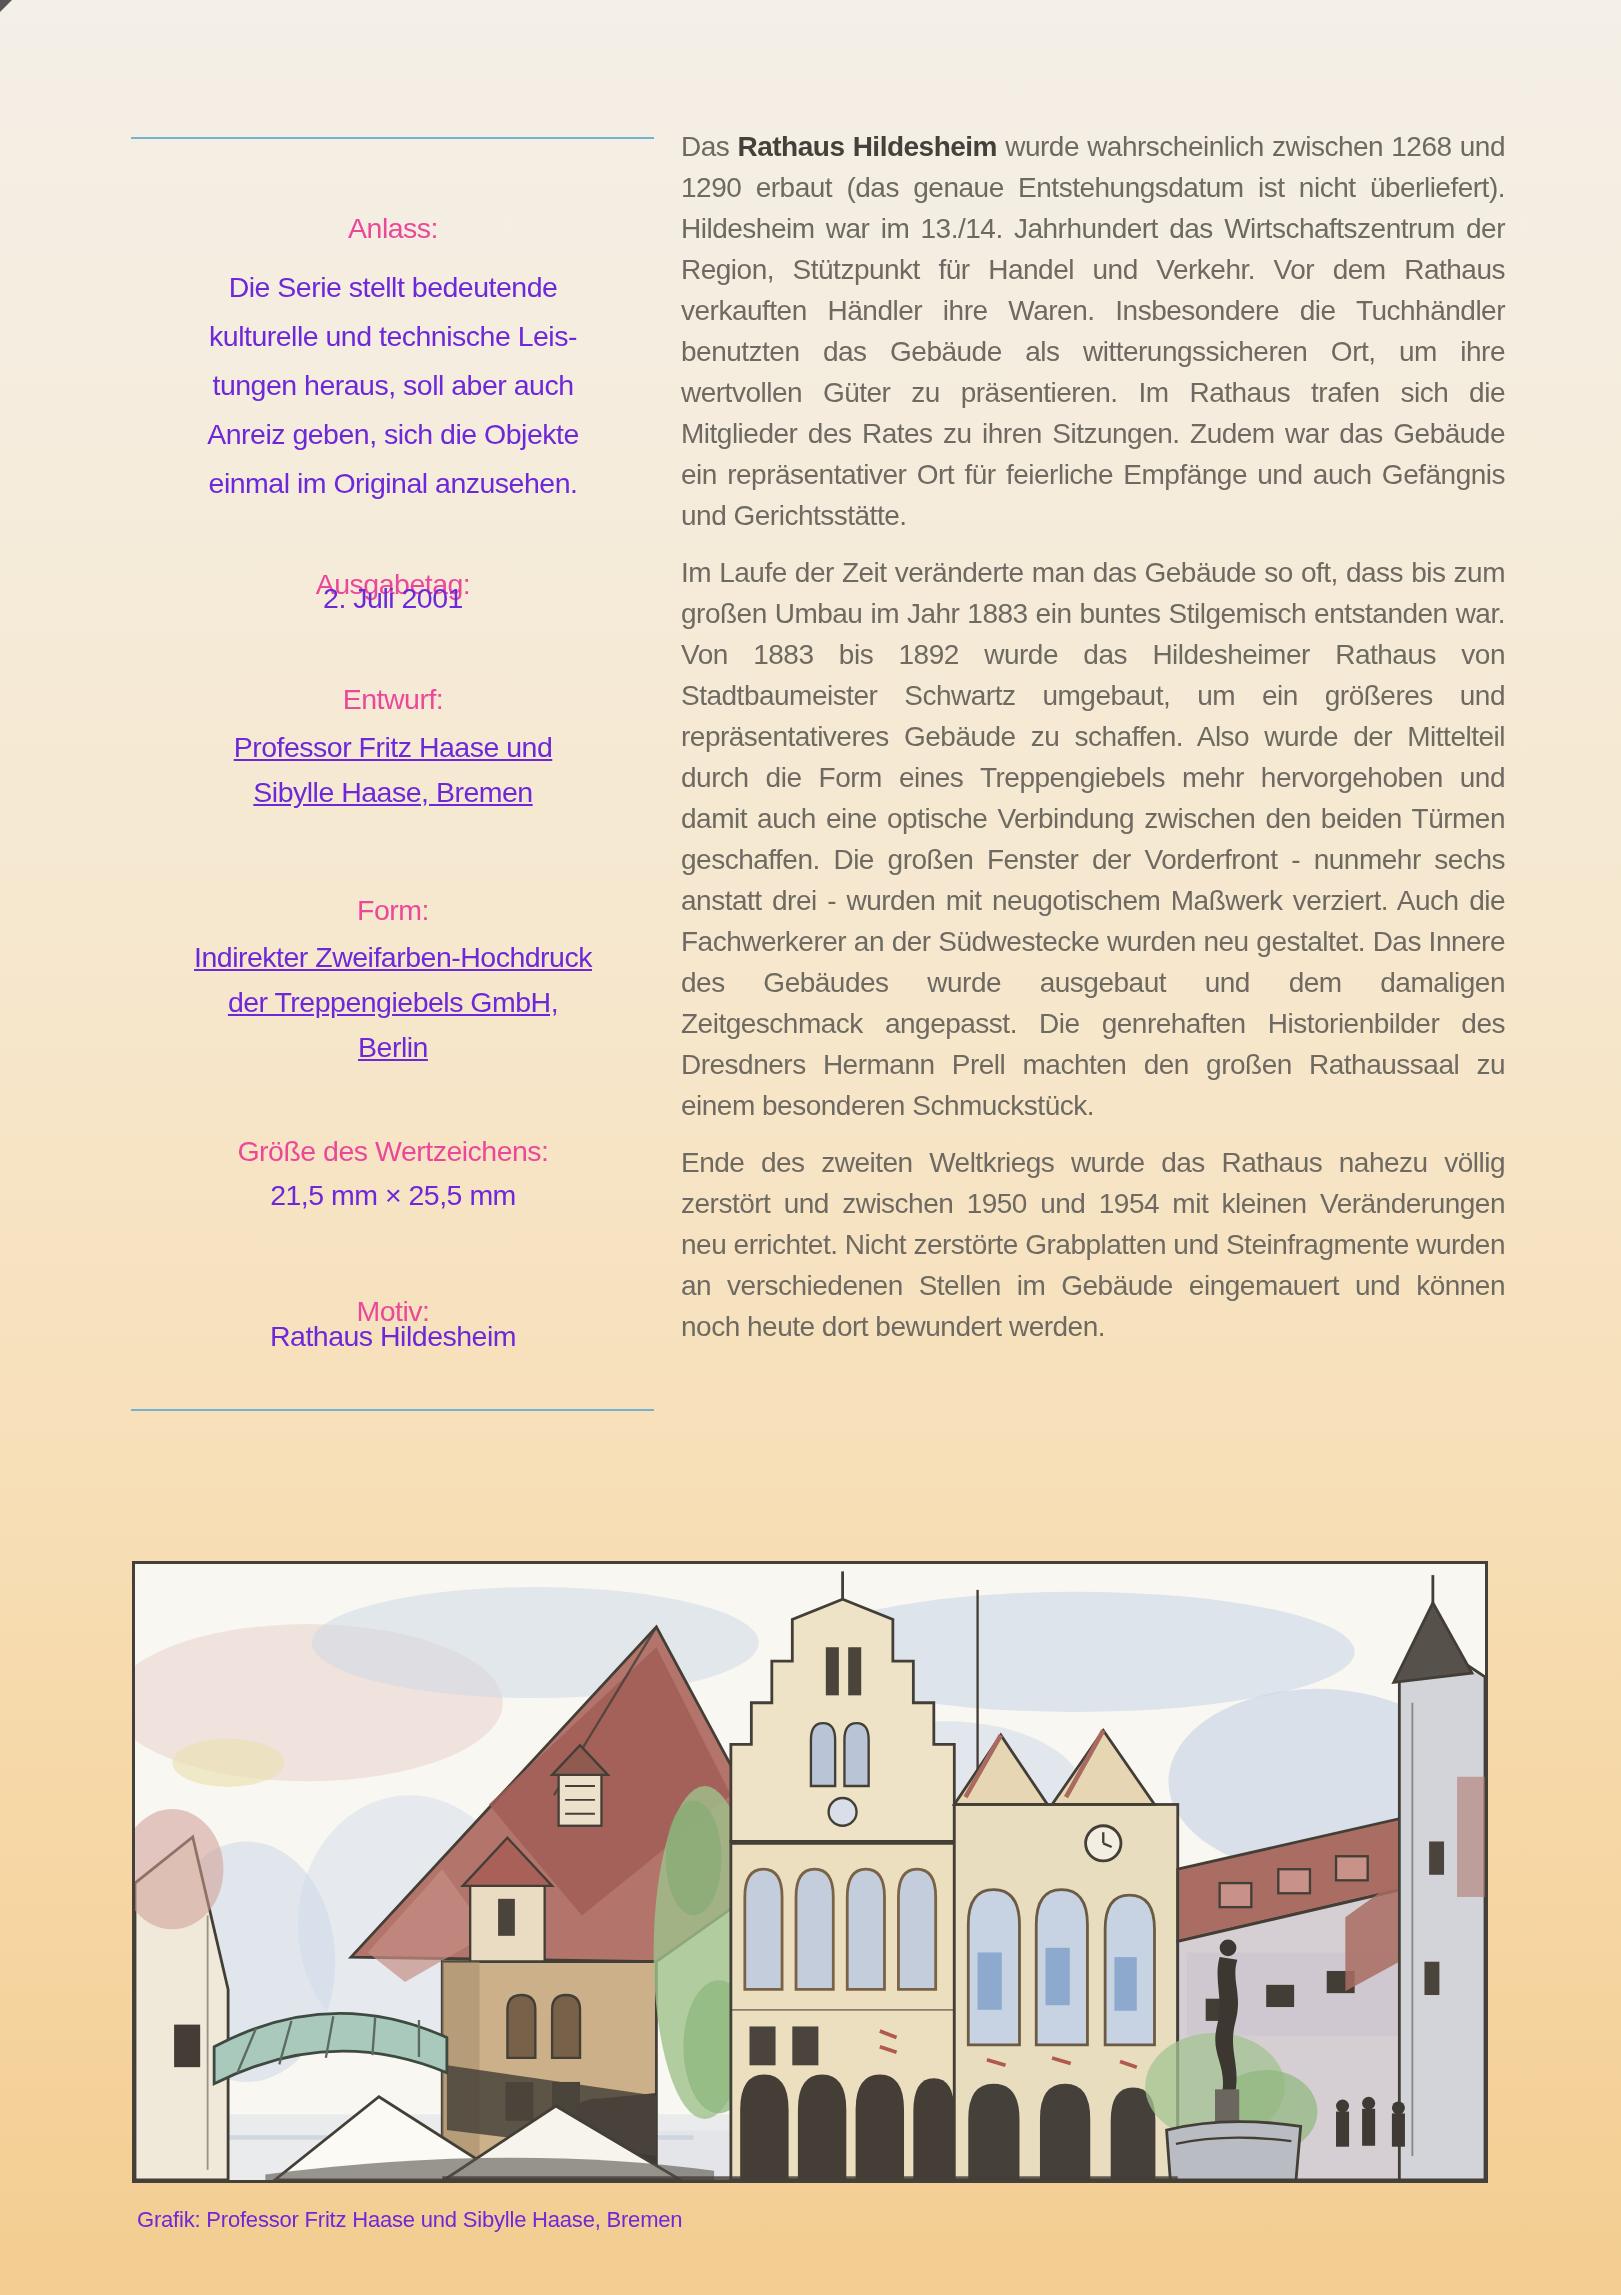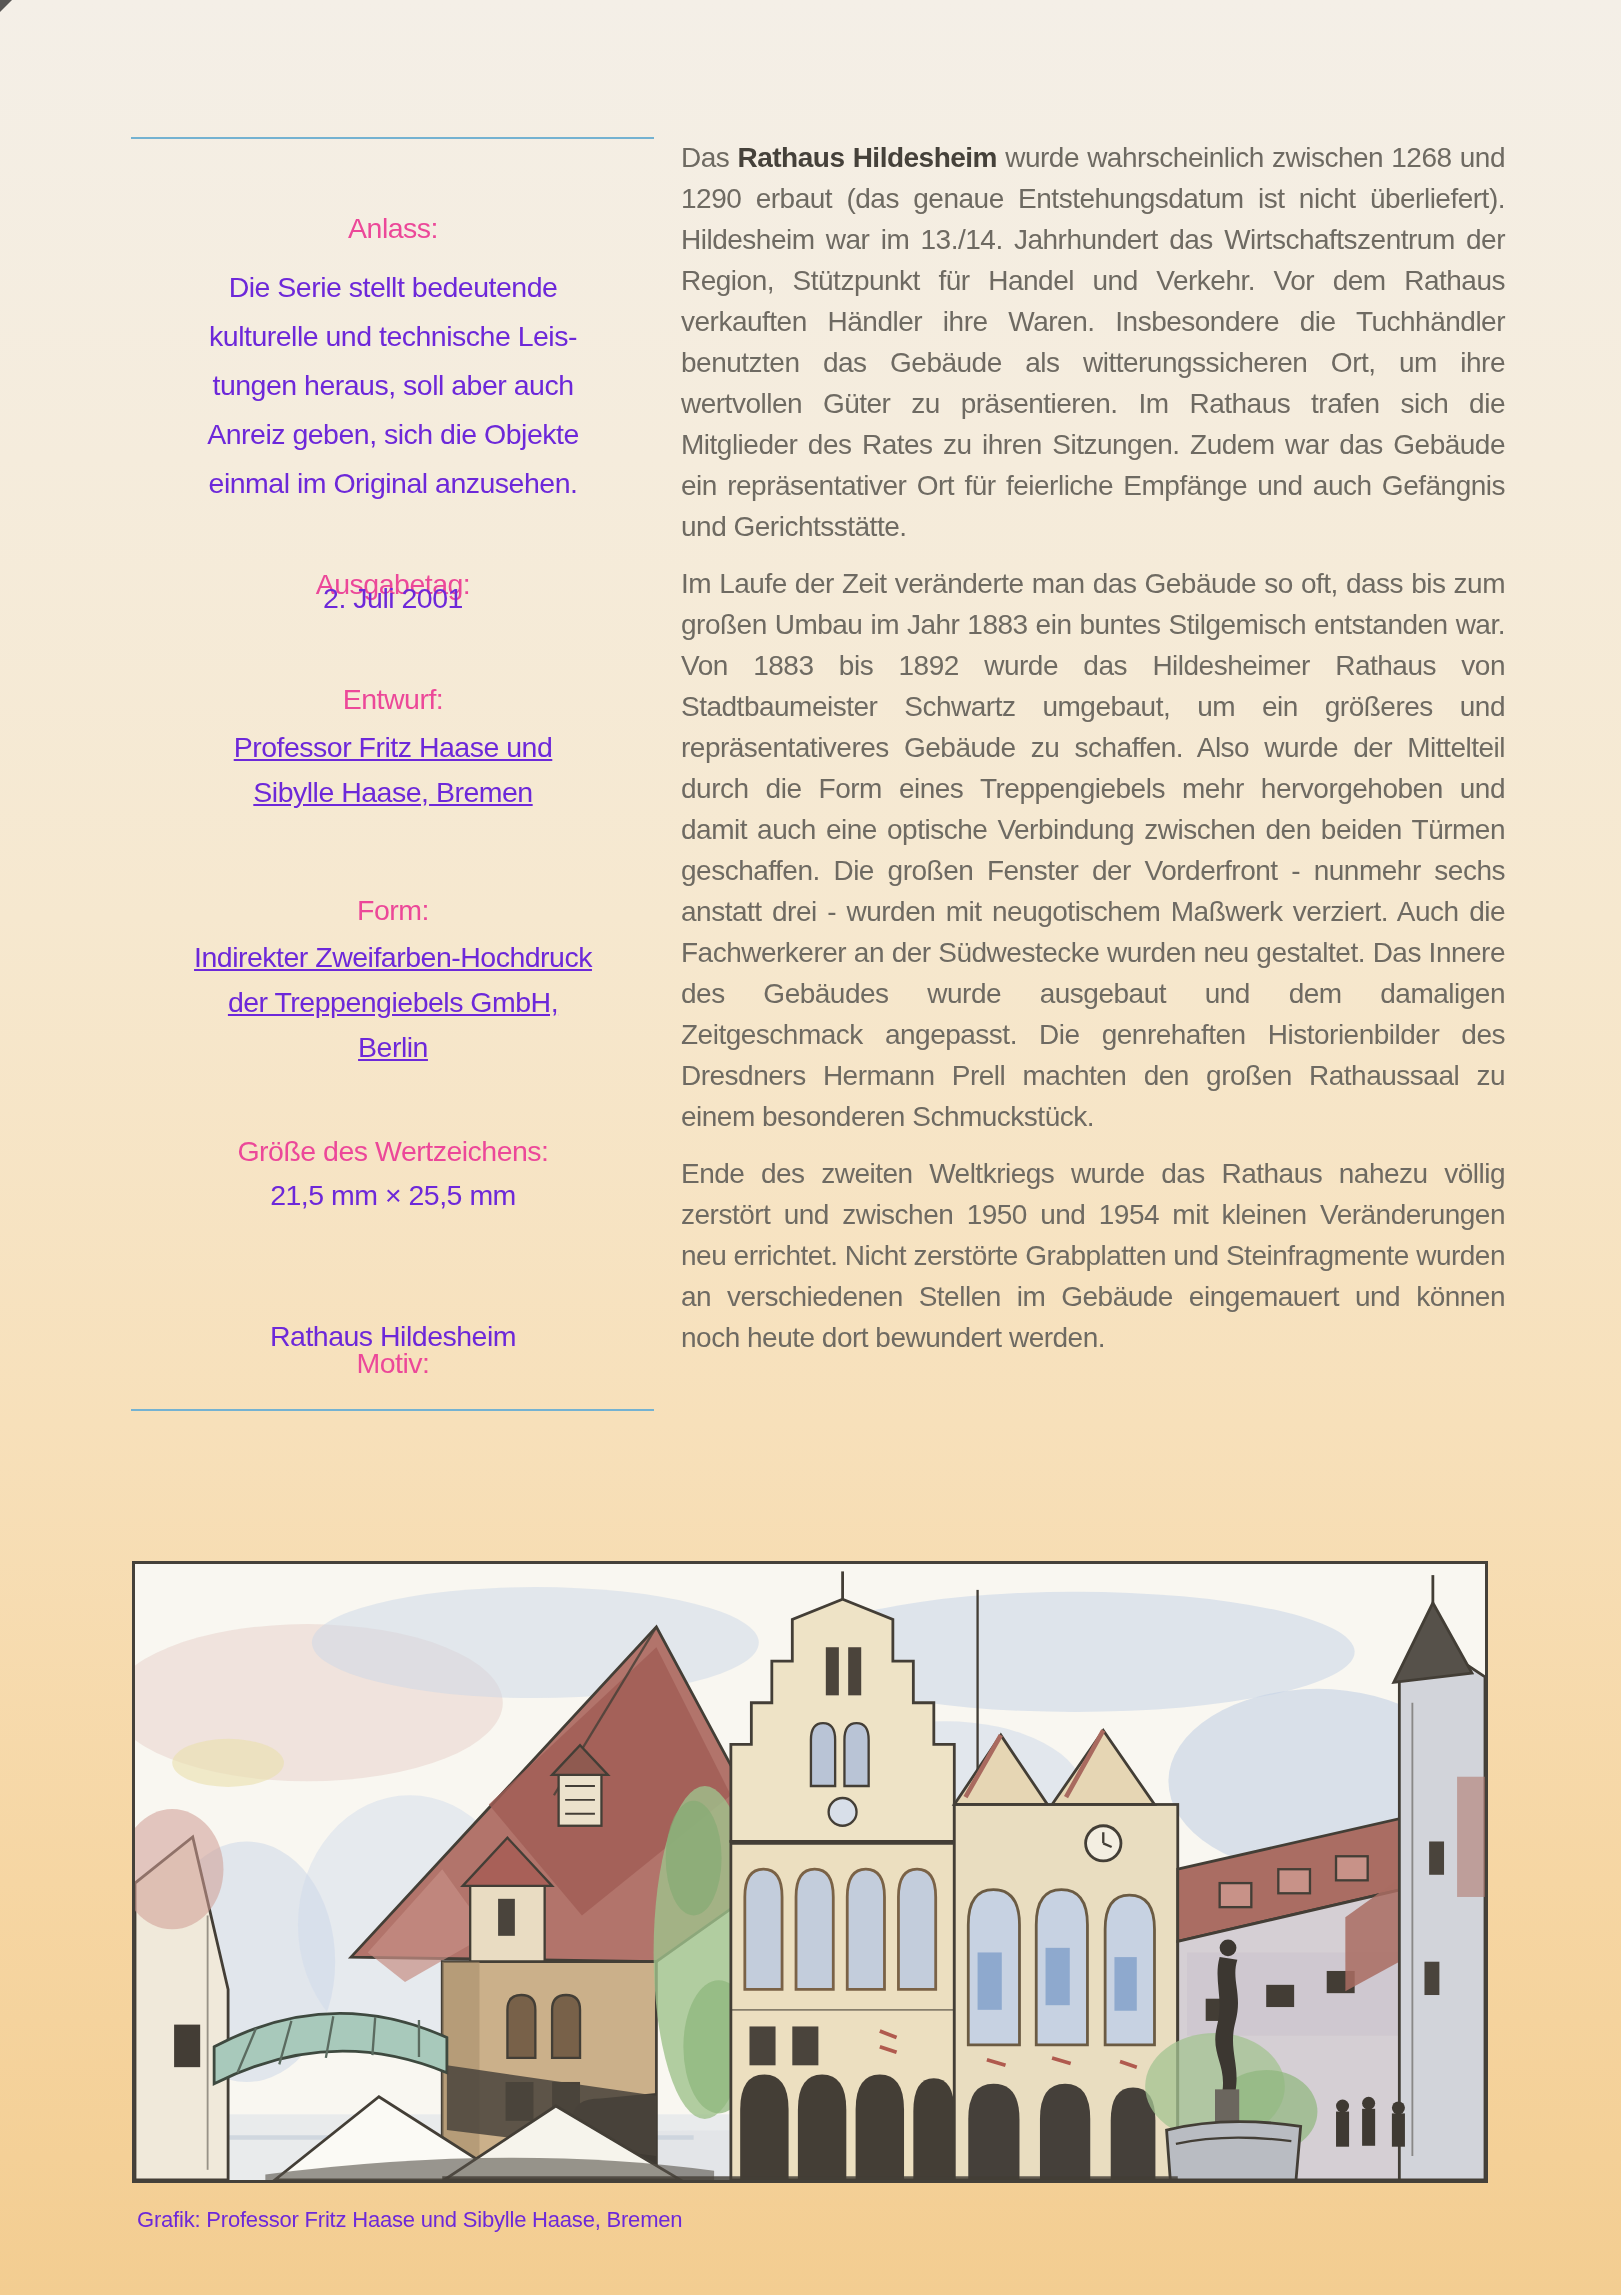--- a/index.html
+++ b/index.html
@@ -17,24 +17,24 @@
   .side-heading{position:absolute;left:0;width:524px;text-align:center;
     font-size:28.5px;line-height:37px;color:#ec4899;letter-spacing:-0.5px;}
   .side-value{position:absolute;left:0;width:524px;text-align:center;
     font-size:28.5px;color:#6d28d9;letter-spacing:-0.5px;white-space:pre-line;}
   .lh104{line-height:49px;} .lh96{line-height:45px;text-decoration:underline;} .lh80{line-height:37px;}
   .t448{top:210px;} .t562{top:263px;}
   .t1150{top:566px;} .t1240{top:580px;}
   .t1455{top:681px;} .t1550{top:725px;}
   .t1908{top:892px;} .t2000{top:935px;}
   .t2422{top:1133px;} .t2516{top:1177px;}
-  .t2722{top:1345px;text-align:center;} .t2818{top:1318px;}
+  .t2722{top:1293px;text-align:center;} .t2818{top:1318px;}
   .article{position:absolute;left:681px;top:121px;width:824px;
     font-size:28px;line-height:41px;color:#6e6a62;text-align:justify;letter-spacing:-0.5px;}
-  .article p{margin:16px 0 16px 0;}
+  .article p{margin:5px 0 16px 0;}
   .article .bold{font-weight:bold;color:#45413a;}
   .illustration-frame{position:absolute;left:132px;top:1561px;width:1356px;height:622px;
     border:3.3px solid #45413a;background:#f9f7f1;box-sizing:border-box;}
   .illustration-frame svg{display:block;width:100%;height:100%;}
   .caption{position:absolute;left:137px;top:2206px;width:1310px;
     font-size:22px;line-height:27px;color:#6d28d9;letter-spacing:-0.2px;}
 </style>
 </head>
 <body>
 

